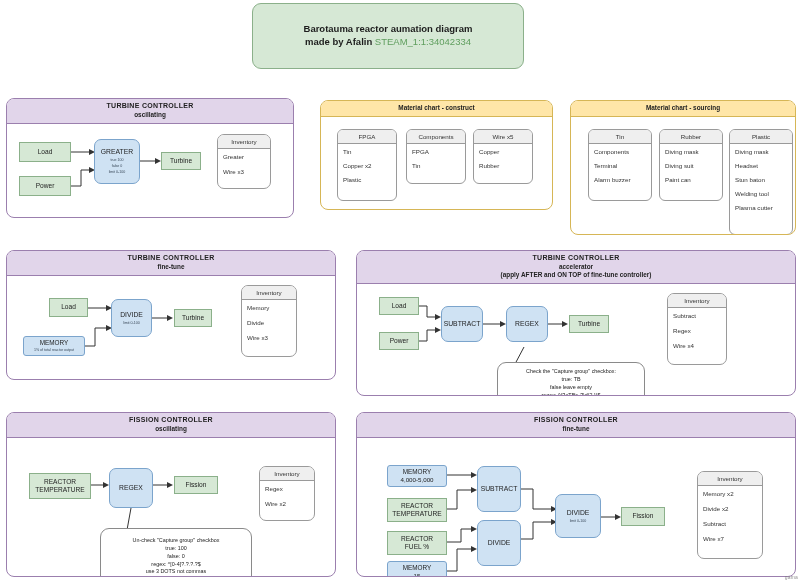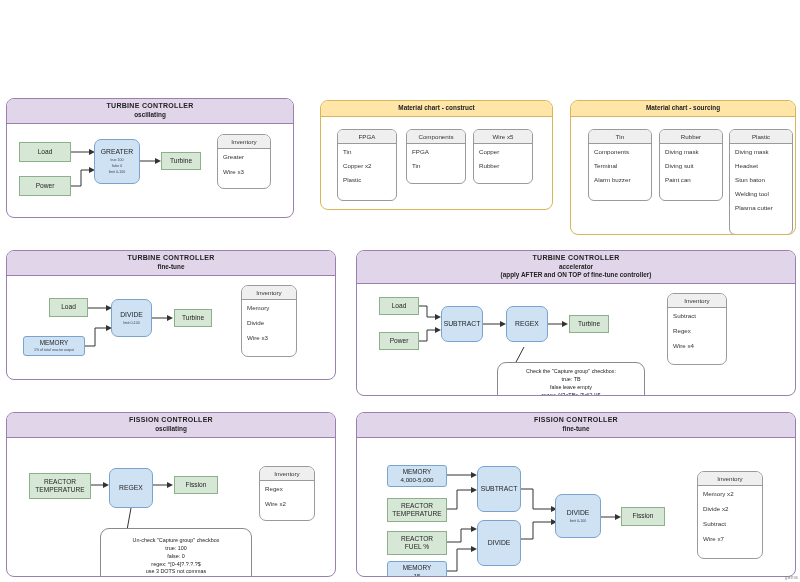--- a/index.html
+++ b/index.html
@@ -162,20 +162,24 @@
     position: absolute; right: 2px; bottom: 2px;
     font-size: 5px; color: #777; opacity: .8;
     letter-spacing: .2px;
   }
 </style>
 </head>
 <body>
 
 <div id="canvas">
 
+  <div class="title-banner">
+    <div class="title-line1">Barotauma reactor aumation diagram</div>
+    <div class="title-line2"><span>made by Afalin </span><span class="title-steam">STEAM_1:1:34042334</span></div>
+  </div>
 
   <div class="panel" style="left:6px; top:98px; width:288px; height:120px;">
     <div class="panel-head">
       <div class="panel-title">TURBINE CONTROLLER</div>
       <div class="panel-sub">oscillating</div>
     </div>
     <div class="panel-body">
       <svg class="wires">
         <g stroke="#333" stroke-width="1" fill="none">
           <path d="M64,28 L82,28"></path>

